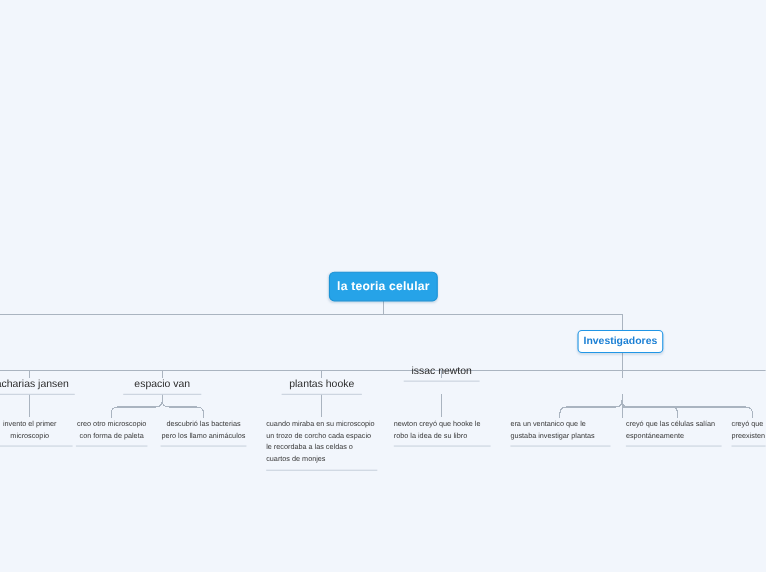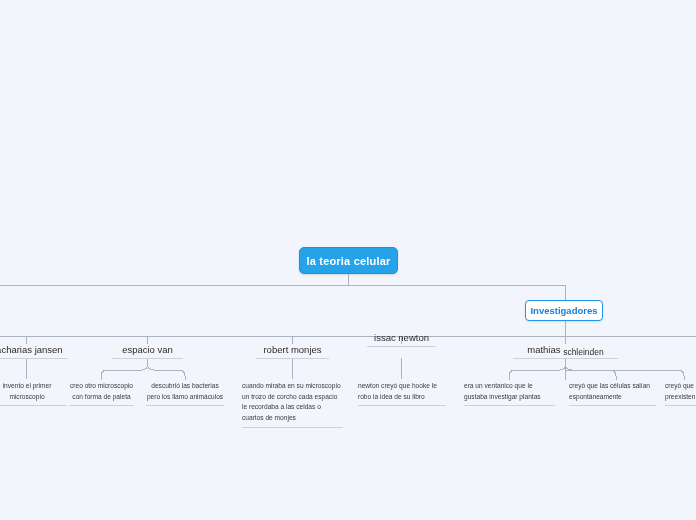--- a/index.html
+++ b/index.html
@@ -130,30 +130,27 @@
 
   <div class="name-node" style="left:-14px;top:344px;width:82px;">
     <span>zacharias jansen</span>
   </div>
 
   <div class="name-node" style="left:112px;top:344px;width:71px;">
     <span>espacio van</span>
   </div>
 
   <div class="name-node" style="left:256px;top:344px;width:73px;">
-    <span>robert monjes</span>
+    <span>plantas hooke</span>
   </div>
 
   <div class="name-node" style="left:367px;top:332px;width:69px;">
     <span>issac newton</span>
   </div>
 
-  <div class="name-node" style="left:513px;top:344px;width:105px;">
-    <span>mathias </span><span class="sub">schleinden</span>
-  </div>
 
   <div class="leaf-node center" style="left:-12px;top:381px;width:78px;">
     <span>invento el primer microscopio</span>
   </div>
 
   <div class="leaf-node center" style="left:69px;top:381px;width:65px;">
     <span>creo otro microscopio con forma de paleta</span>
   </div>
 
   <div class="leaf-node center" style="left:146px;top:381px;width:78px;">

